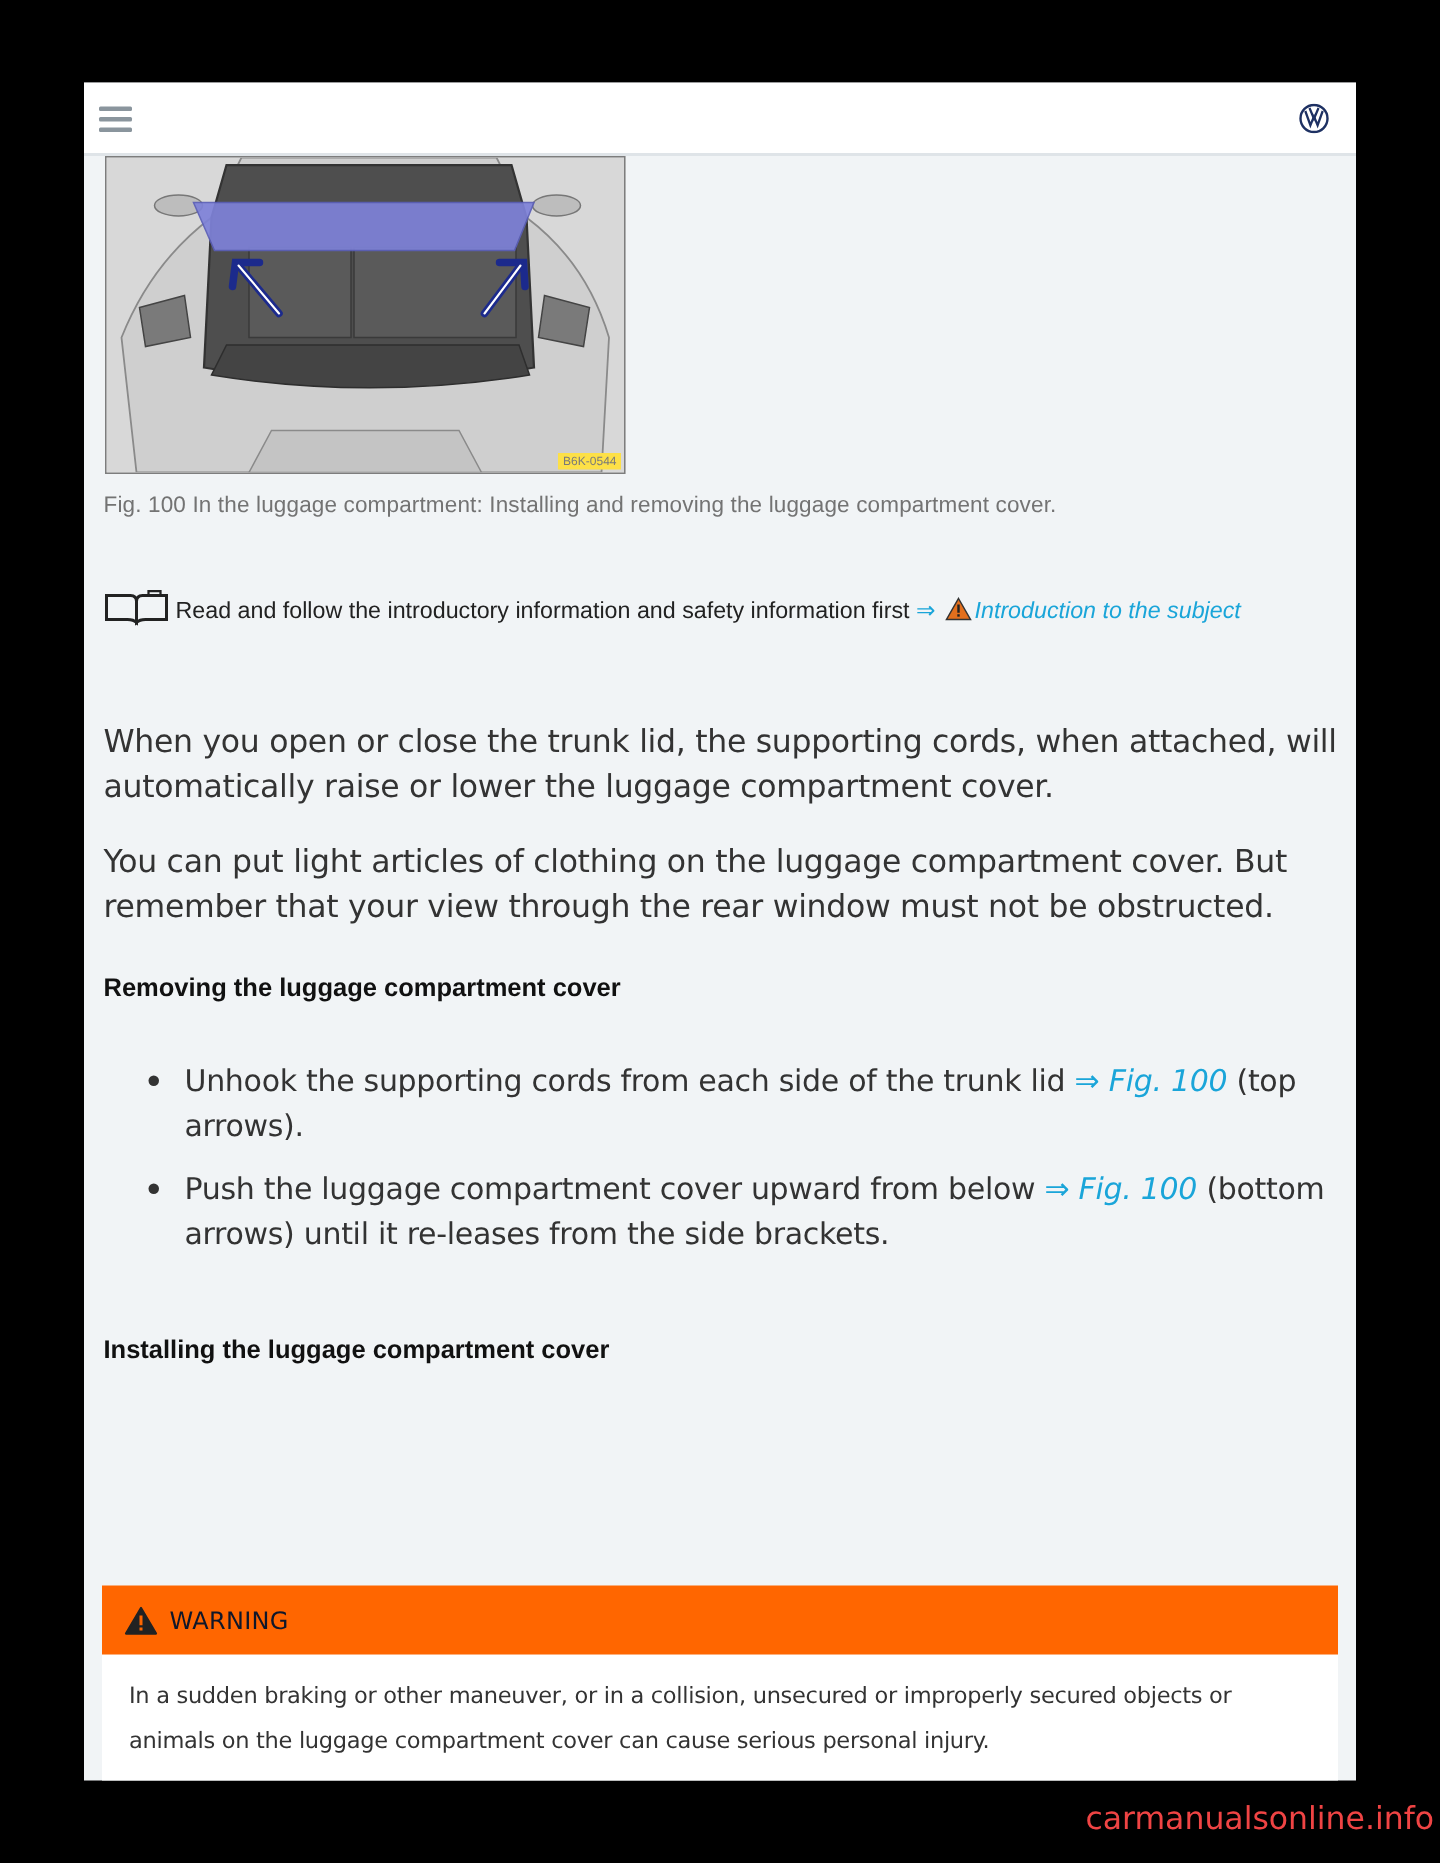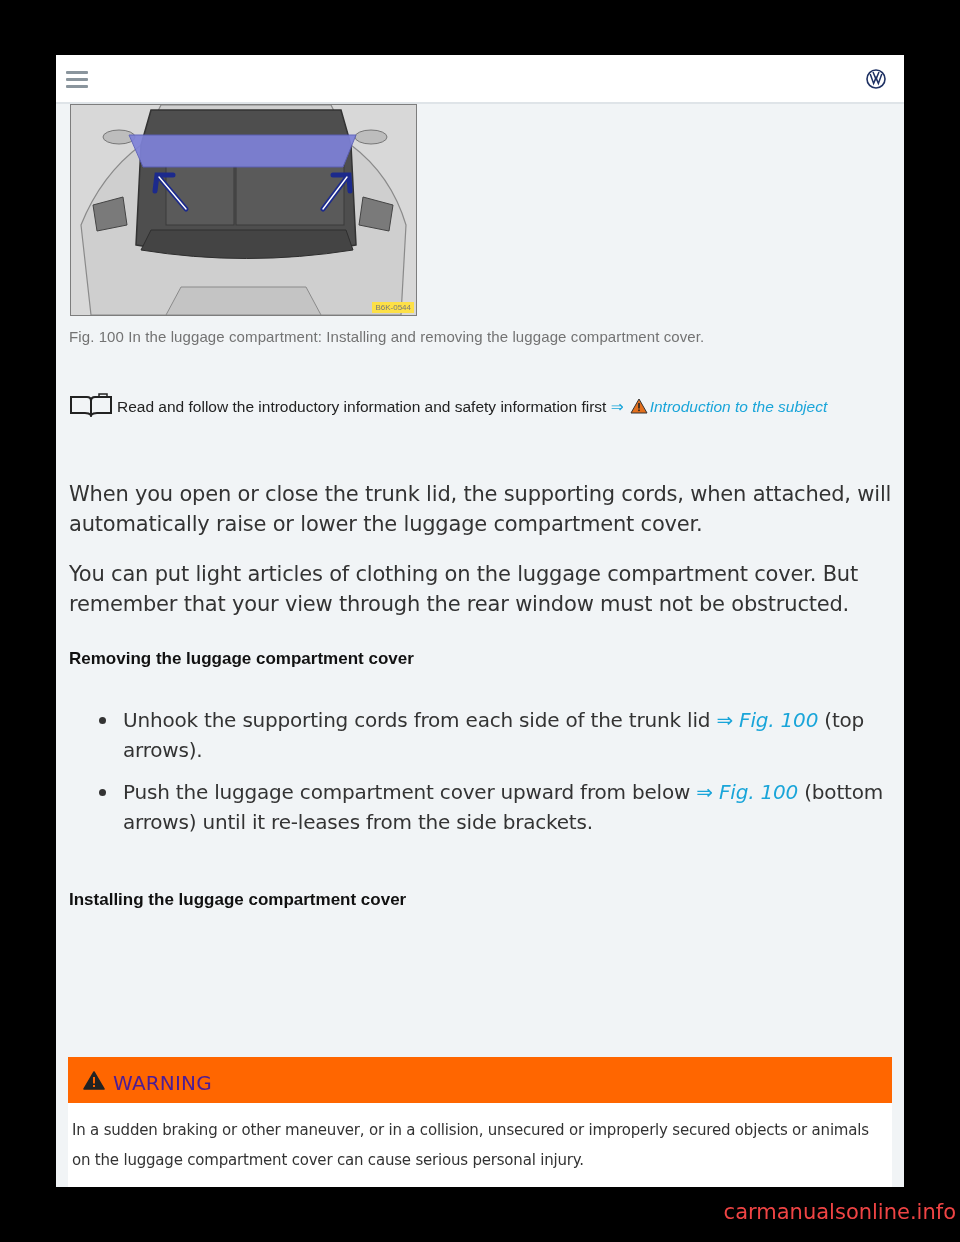--- a/index.html
+++ b/index.html
@@ -63,24 +63,24 @@
 
   .warning {
     position: absolute; left: 12px; top: 1002px; width: 824px; height: 140px;
   }
   .warning-head {
     background: #ff6600; height: 46px; position: relative;
   }
   .warning-head .tri { position: absolute; left: 15px; top: 14px; }
   .warning-head .label {
     position: absolute; left: 45px; top: 14px; font-family: "DejaVu Sans", sans-serif;
-    font-size: 20px; color: #4c1d95; letter-spacing: 0.2px;
+    font-size: 16px; color: #0f172a; letter-spacing: 0.2px;
   }
   .warning-body {
-    background: #ffffff; padding: 12px 14px 0 4px;
+    background: #ffffff; padding: 12px 14px 0 18px;
     font-family: "DejaVu Sans", sans-serif; font-size: 15px; color: #333;
     line-height: 30px; letter-spacing: -0.2px; height: 100px; box-sizing: border-box;
   }
   .watermark {
     position: absolute; right: 4px; top: 1200px; color: #ef4444;
     font-family: "DejaVu Sans", sans-serif; font-size: 21px; letter-spacing: 0px;
   }
 </style>
 </head>
 <body>

